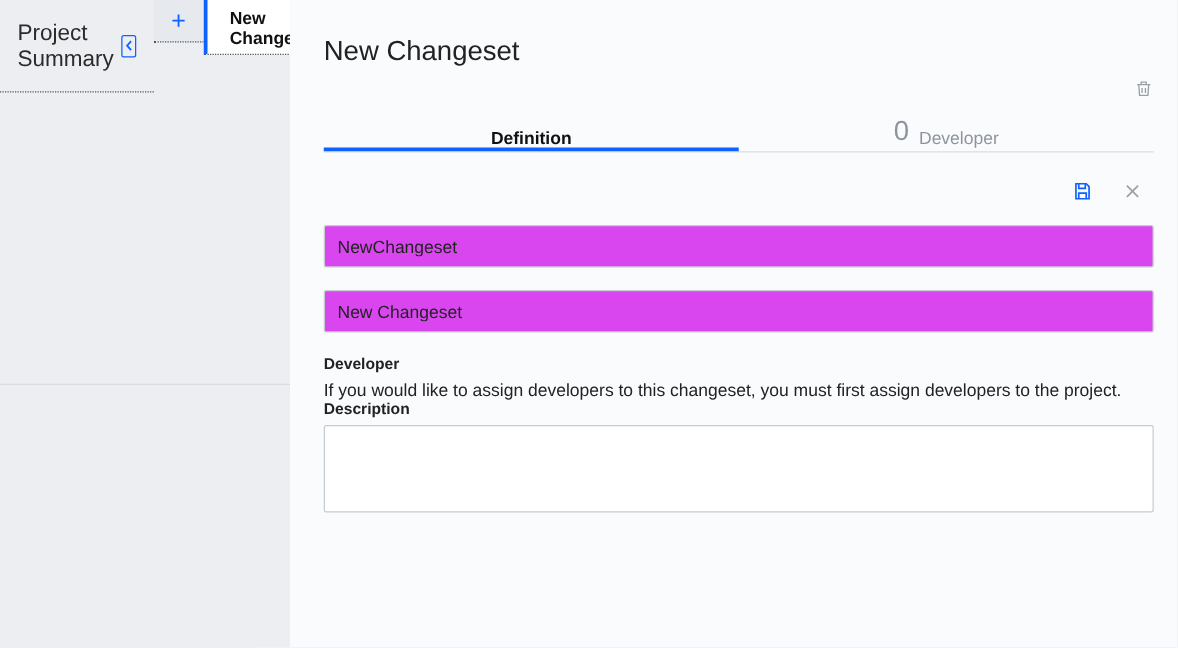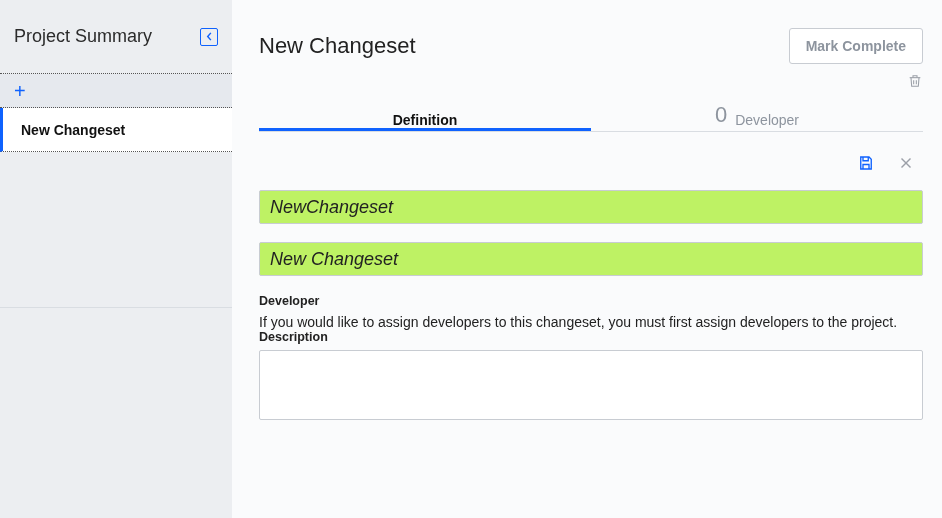--- a/index.html
+++ b/index.html
@@ -1,20 +1,20 @@
 <!DOCTYPE html>
 <html><head>
   <meta charset="utf-8">
   <style>
     * { box-sizing: border-box; margin: 0; padding: 0; }
     html, body { width: 942px; height: 518px; overflow: hidden; font-family: "Segoe UI", Arial, sans-serif; background: #eceef1; }
     body { display: flex; }
 
     
-    .sidebar { width: 232px; background: #eceef1; border-bottom: 1px solid #d9dde2; display: flex; flex-direction: column; height: 308px; }
+    .sidebar { width: 232px; background: #eceef1; border-bottom: 1px solid #d9dde2; display: flex; flex-direction: row; height: 308px; }
     .sidebar-header {
       display: flex; align-items: center; justify-content: space-between;
       padding: 0 14px; height: 74px; background: #eceef1;
       border-bottom: 1px dotted #555;
     }
     .sidebar-title { font-size: 18px; color: #2b2b2b; font-weight: 400; }
     .collapse-box {
       width: 18px; height: 18px; border: 1.6px solid #0f62fe; display: inline-flex;
       align-items: center; justify-content: center; color: #0f62fe; font-size: 12px; border-radius: 2px;
       cursor: pointer; line-height: 1;
@@ -49,21 +49,21 @@
 
     .action-row { display: flex; justify-content: flex-end; gap: 22px; padding: 22px 8px 8px 0; }
     .ico { color: #0f62fe; cursor: pointer; }
     .ico svg { width: 18px; height: 18px; display: block; }
     .ico.muted { color: #9ba0a8; }
 
     .form { padding: 10px 0 0 0; }
     .field { margin-bottom: 18px; }
     .label { font-size: 12.5px; font-weight: 700; color: #222; display: block; margin-bottom: 6px; }
     .text-input {
-      width: 100%; height: 34px; border: 1px solid #c8ccd2; border-radius: 2px; padding: 0 10px; font-size: 18px; color: #222; background: #bef264; font-style: italic;
+      width: 100%; height: 34px; border: 1px solid #c8ccd2; border-radius: 2px; padding: 0 10px; font-size: 14px; color: #222; background: #d946ef;
     }
     .textarea {
       width: 100%; height: 70px; border: 1px solid #c8ccd2; border-radius: 2px; padding: 8px 10px; font-size: 14px; color: #222; background: #fff; resize: none;
     }
     .helper { font-size: 14px; color: #222; margin-top: 6px; }
   </style>
 </head>
 <body>
 
 <div class="sidebar">
@@ -80,21 +80,20 @@
   </div>
   <div class="sidebar-item">
     <span>New Changeset</span>
   </div>
 </div>
 
 <div class="main">
 
   <div class="page-header">
     <h1 class="page-title">New Changeset</h1>
-    <button class="mark-btn">Mark Complete</button>
   </div>
 
   <div class="trash-row">
     <span class="trash">
       <svg viewBox="0 0 24 24" width="16" height="18" fill="none" stroke="currentColor" stroke-width="1.6">
         <path d="M4 7h16"></path>
           <path d="M9 7V4h6v3"></path>
           <path d="M6 7l1 13h10l1-13"></path>
         <path d="M10 11v6"></path>
           <path d="M14 11v6"></path>

